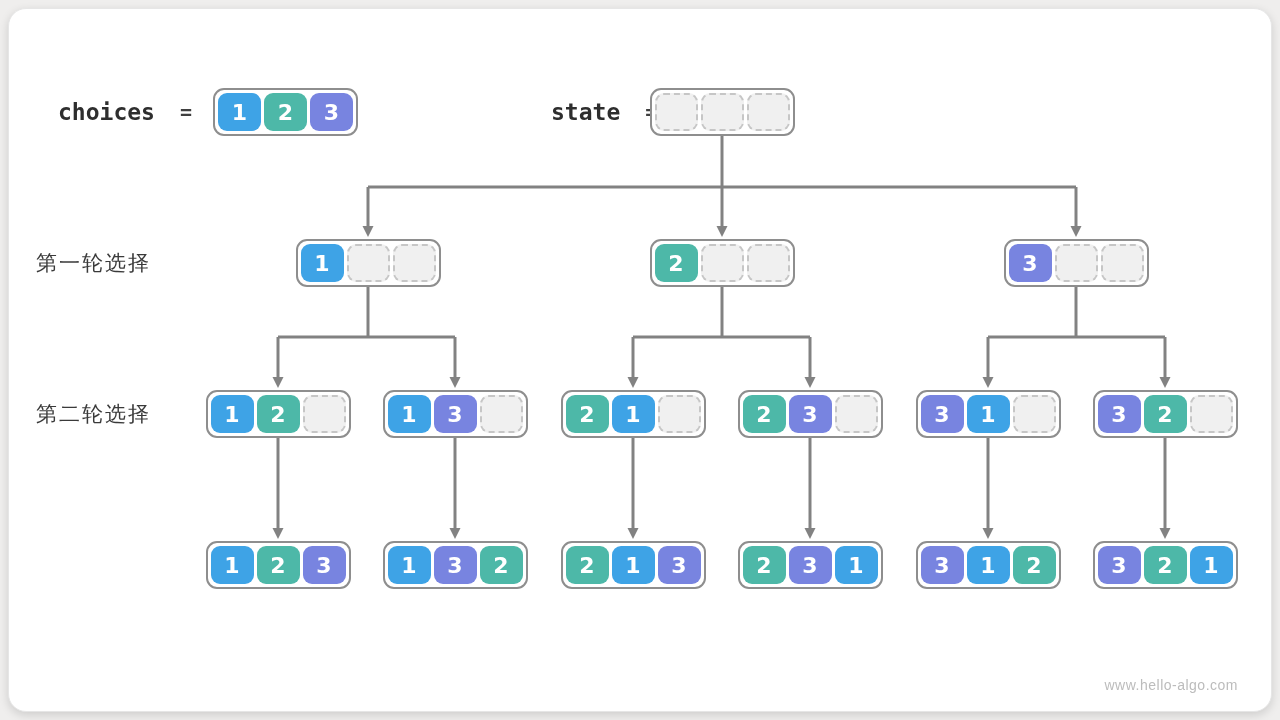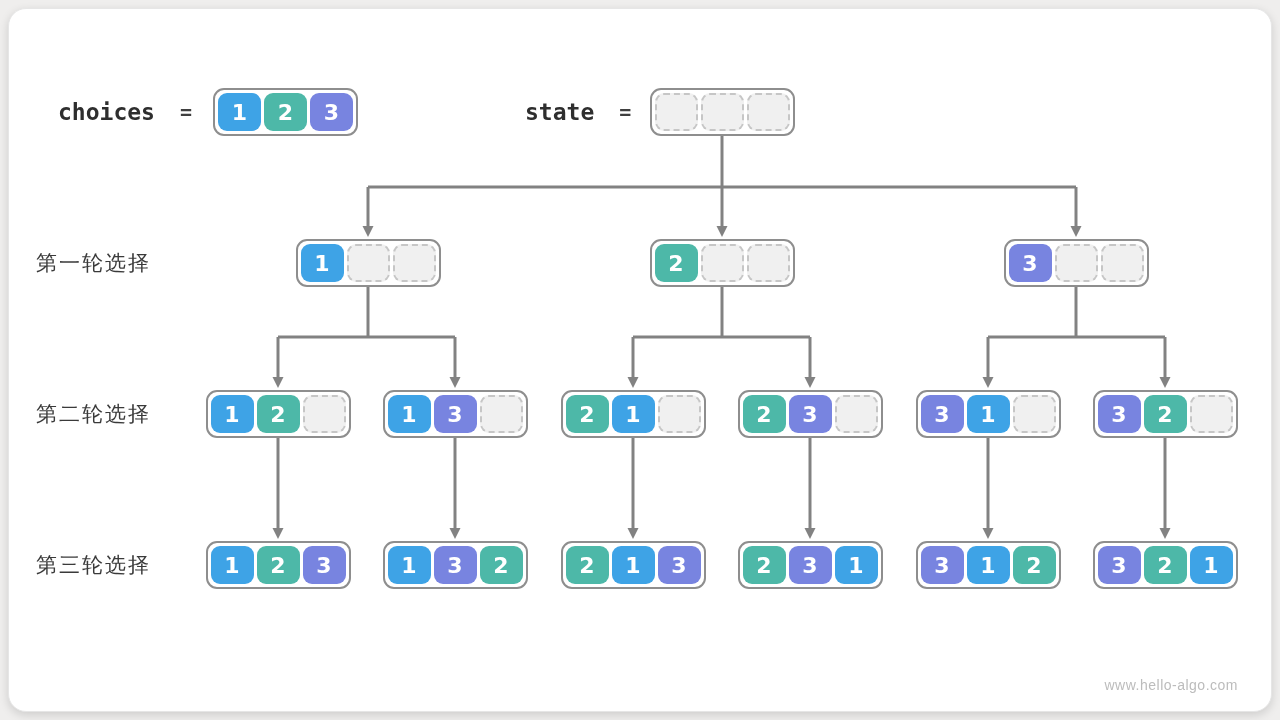--- a/index.html
+++ b/index.html
@@ -143,33 +143,32 @@
   <div class="hdr-group" style="left:58px; top:88px;">
     <span>choices</span>
     <span class="equals">=</span>
   </div>
   <div class="node" id="choices-box" style="left:213px; top:88px;">
       <div class="cell" style="background: rgb(62, 163, 230);">1</div>
       <div class="cell" style="background: rgb(77, 184, 168);">2</div>
       <div class="cell" style="background: rgb(120, 132, 224);">3</div>
     </div>
 
-  <div class="hdr-group" style="left:525px; top:88px;">
+  <div class="hdr-group" style="left:551px; top:88px;">
     <span>state</span>
     <span class="equals">=</span>
   </div>
   <div class="node" id="state-box" style="left:650px; top:88px;">
       <div class="cell empty"></div>
       <div class="cell empty"></div>
       <div class="cell empty"></div>
     </div>
 
   <div class="row-label" style="top:239px;">第一轮选择</div>
   <div class="row-label" style="top:390px;">第二轮选择</div>
-  <div class="row-label" style="top:541px;">第三轮选择</div>
 
   <div id="nodes">
       <div class="node" style="left: 295.5px; top: 239px;">
         <div class="cell" style="background: rgb(62, 163, 230);">1</div>
         <div class="cell empty"></div>
         <div class="cell empty"></div>
       </div>
       <div class="node" style="left: 649.5px; top: 239px;">
         <div class="cell" style="background: rgb(77, 184, 168);">2</div>
         <div class="cell empty"></div>

